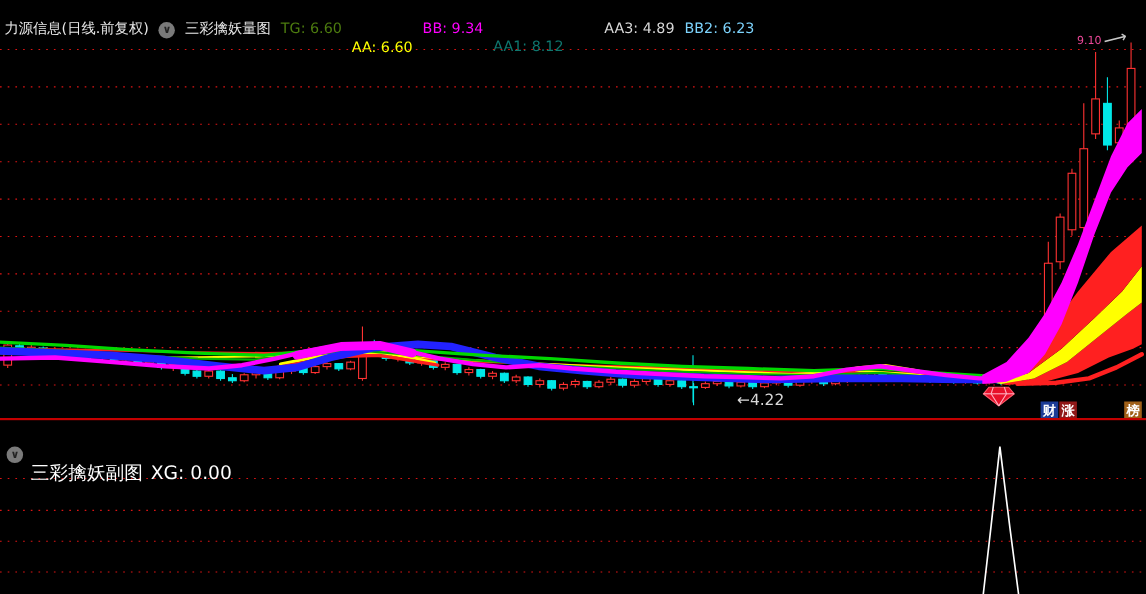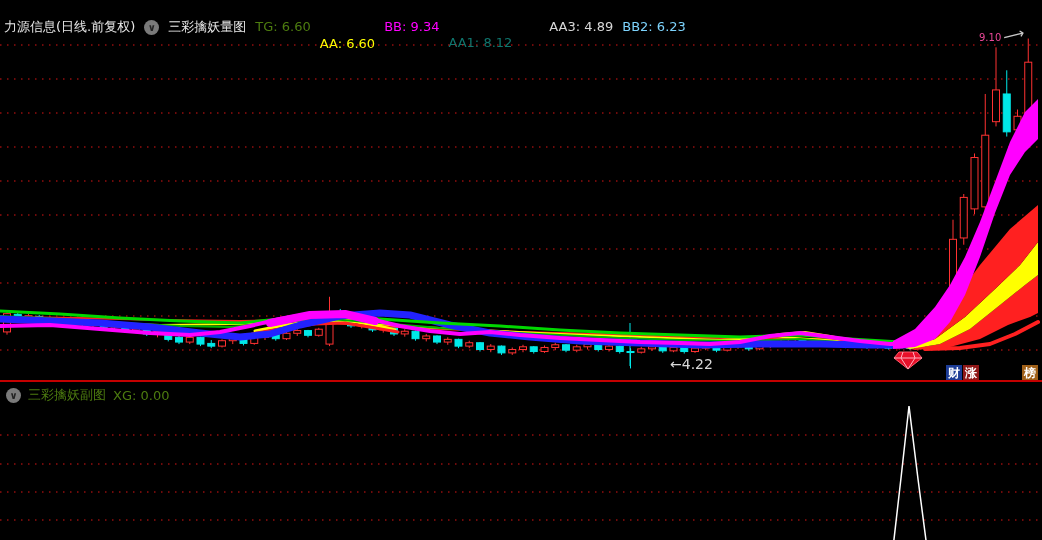--- a/index.html
+++ b/index.html
@@ -20,21 +20,21 @@
   .lbl-high{left:979px;top:15px;}
   .arrow-high{position:absolute;left:1003px;top:9px;color:#c8c8c8;font-size:15px;
               transform:rotate(-14deg);}
   .lbl-low{left:641px;top:339px;font-size:14px;color:#d8d8d8;margin-left:29px;}
   
   .divider-red{position:absolute;left:0;top:363px;width:1042px;height:2px;background:#c40000;}
   .frame-white{position:absolute;left:0;top:533px;width:1042px;height:1px;background:#f4f4f4;}
   .frame-red{position:absolute;left:0;top:536px;width:1042px;height:2px;background:#9e0000;}
   
   .subheader{position:absolute;left:6px;top:369px;display:flex;align-items:center;gap:7px;}
-  .subheader .t{color:#4d7c0f;font-size:13px;}
+  .subheader .t{color:#ffffff;font-size:17px;margin-top:32px;}
   
   .badge{position:absolute;top:348px;width:16px;height:16px;display:flex;align-items:center;
          justify-content:center;color:#fff;font-size:12px;font-weight:bold;}
   .badge-cai{left:946px;} .badge-zhang{left:963px;} .badge-bang{left:1022px;}
   
   .bottomrow{position:absolute;left:0;top:537px;height:16px;width:1042px;display:flex;
              align-items:flex-start;gap:10px;padding-left:4px;white-space:nowrap;overflow:hidden;}
   .bottomrow .t{font-size:12px;line-height:14px;}
 </style>
 </head>

